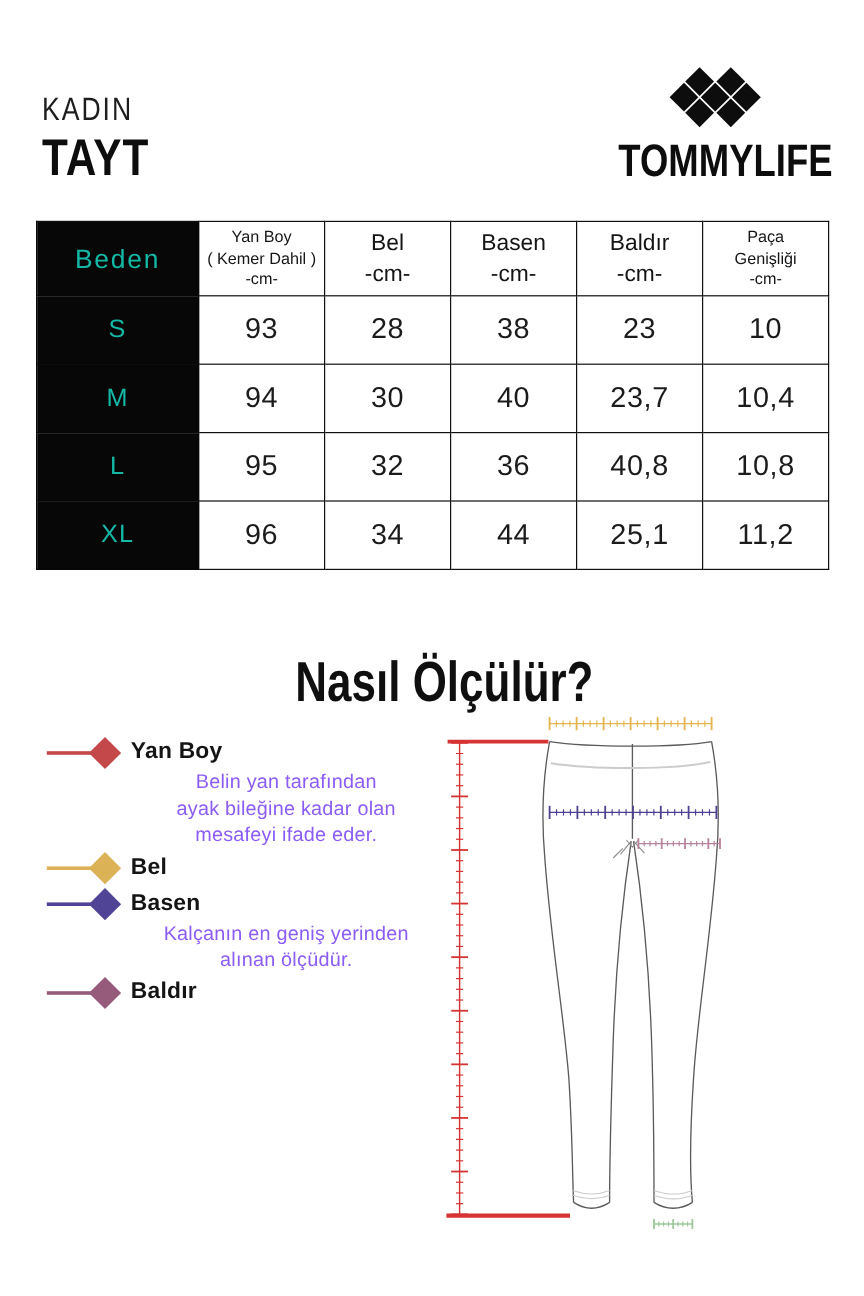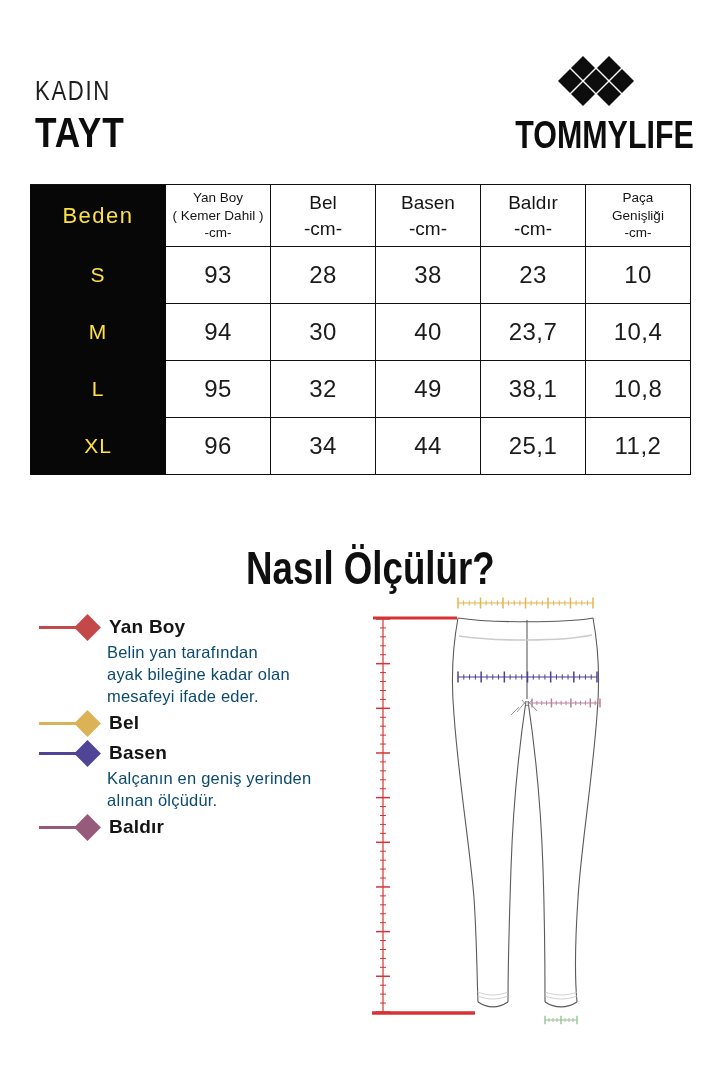--- a/index.html
+++ b/index.html
@@ -13,40 +13,40 @@
               letter-spacing:1px; transform:scaleX(0.82); transform-origin:left center; color:#0d0d0d; }
 
   .brand-area { position:absolute; top:52px; right:22px; width:205px; text-align:right; }
   .brand-logo { display:block; margin:0 auto; }
   .brand-name { display:inline-block; font-size:38px; font-weight:800; letter-spacing:0;
                 transform:scaleX(0.80); transform-origin:center; margin-top:2px; color:#0d0d0d; }
 
   
   .size-table { position:absolute; left:30px; top:184px; width:660px; border-collapse:collapse; table-layout:fixed; }
   .size-table td { border:1.5px solid #101010; text-align:center; vertical-align:middle; padding:0 2px; }
-  .size-table td.dark { background:#070707; color:#fde047; border-color:#070707; border-top-color:#101010; }
+  .size-table td.dark { background:#070707; color:#14b8a6; border-color:#070707; border-top-color:#101010; }
   .beden-cell { font-size:22px; letter-spacing:1.5px; }
   .size-cell  { font-size:21px; letter-spacing:1px; }
   .col-head   { font-size:13.5px; line-height:1.3; white-space:pre-line; color:#151515; }
   .col-head.lg{ font-size:19px; line-height:1.35; }
   .val-cell   { font-size:24px; color:#1b1b1b; letter-spacing:0.5px; }
 
   
   .measure-title { position:absolute; top:540px; left:0; width:720px; text-align:center;padding-left:20px; }
   .measure-title span { display:inline-block; font-size:47px; font-weight:700;
                         transform:scaleX(0.78); transform-origin:center; color:#0f0f0f; }
 
   .legend { position:absolute; left:35px; top:613px; width:335px; }
   .legend-item { margin-bottom:2px; }
   .legend-head { display:flex; align-items:center; height:28px; }
   .m-icon { margin-left:4px; width:58px; display:flex; align-items:center; flex:none; }
   .m-line { height:3px; flex:1; background:var(--c,#999); }
   .m-diamond { width:19px; height:19px; flex:none; margin-left:-1px; transform:rotate(45deg); background:var(--c,#999); }
   .legend-name { margin-left:12px; font-size:19px; font-weight:700; color:#141414; letter-spacing:0.2px; }
-  .legend-desc { margin-left:72px; font-size:16.5px; line-height:22px; color:#0c4a6e; white-space:pre-line; letter-spacing:0.2px; }
+  .legend-desc { margin-left:72px; font-size:16.5px; line-height:22px; color:#8b5cf6; white-space:pre-line; letter-spacing:0.2px;text-align:center; }
 
   
   .diagram { position:absolute; left:370px; top:583px; width:340px; height:490px; }
   .diagram svg { display:block; }
 </style>
 </head>
 <body>
 
 <div class="category">KADIN</div>
 <div class="product">TAYT</div>
@@ -104,22 +104,22 @@
     <td class="val-cell">94</td>
     <td class="val-cell">30</td>
     <td class="val-cell">40</td>
     <td class="val-cell">23,7</td>
     <td class="val-cell">10,4</td>
   </tr>
   <tr style="height:57px">
     <td class="dark size-cell">L</td>
     <td class="val-cell">95</td>
     <td class="val-cell">32</td>
-    <td class="val-cell">49</td>
-    <td class="val-cell">38,1</td>
+    <td class="val-cell">36</td>
+    <td class="val-cell">40,8</td>
     <td class="val-cell">10,8</td>
   </tr>
   <tr style="height:57px">
     <td class="dark size-cell">XL</td>
     <td class="val-cell">96</td>
     <td class="val-cell">34</td>
     <td class="val-cell">44</td>
     <td class="val-cell">25,1</td>
     <td class="val-cell">11,2</td>
   </tr>

